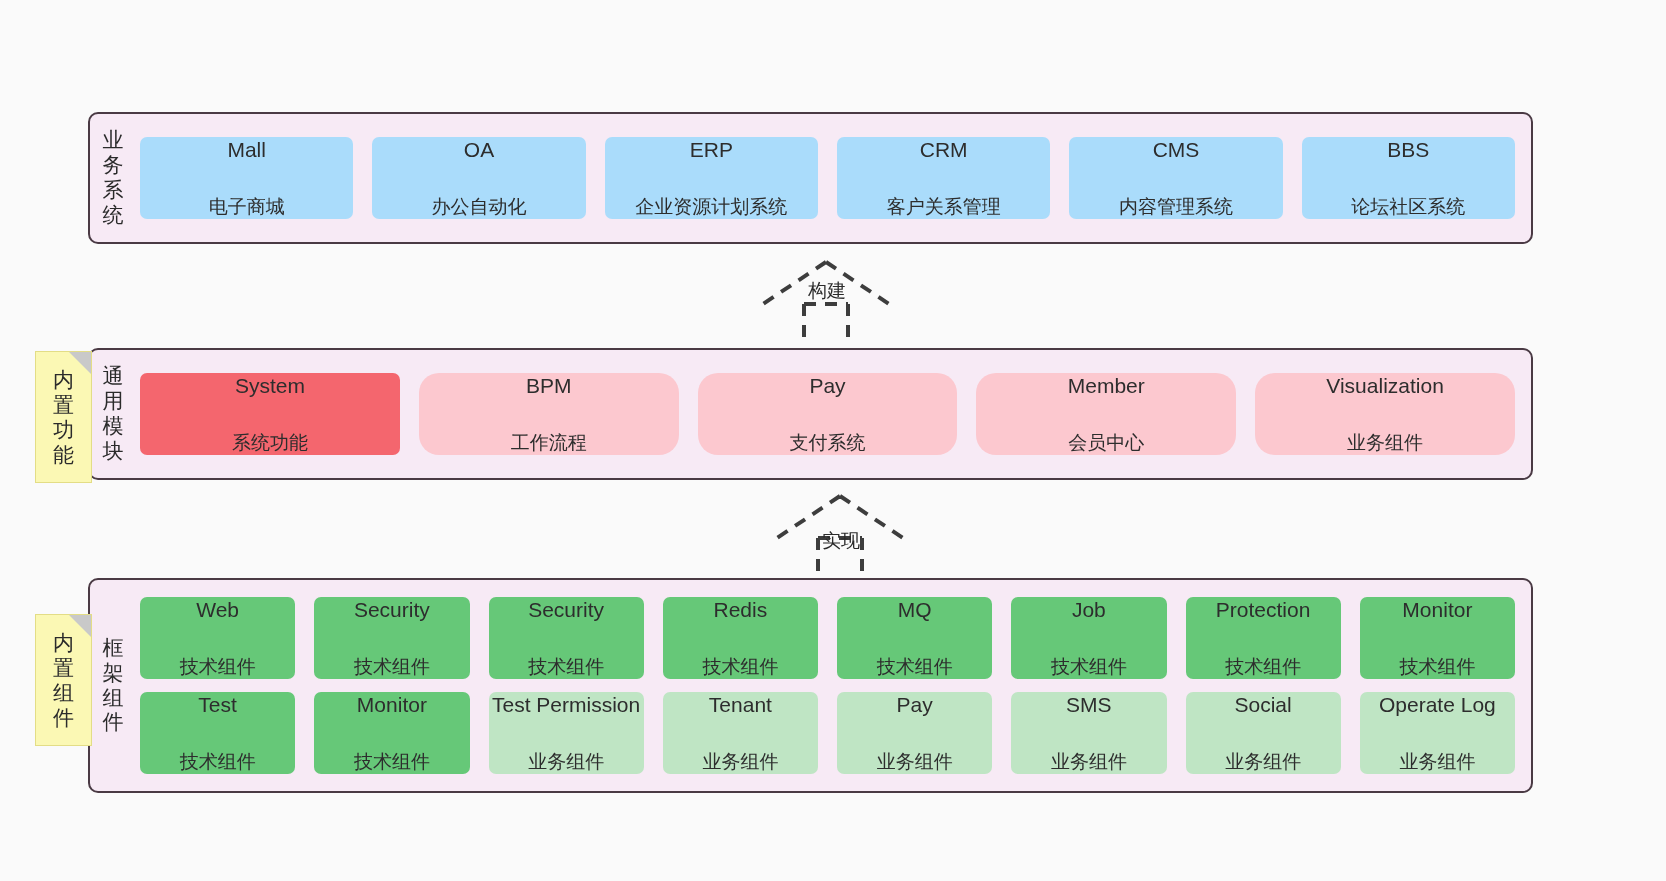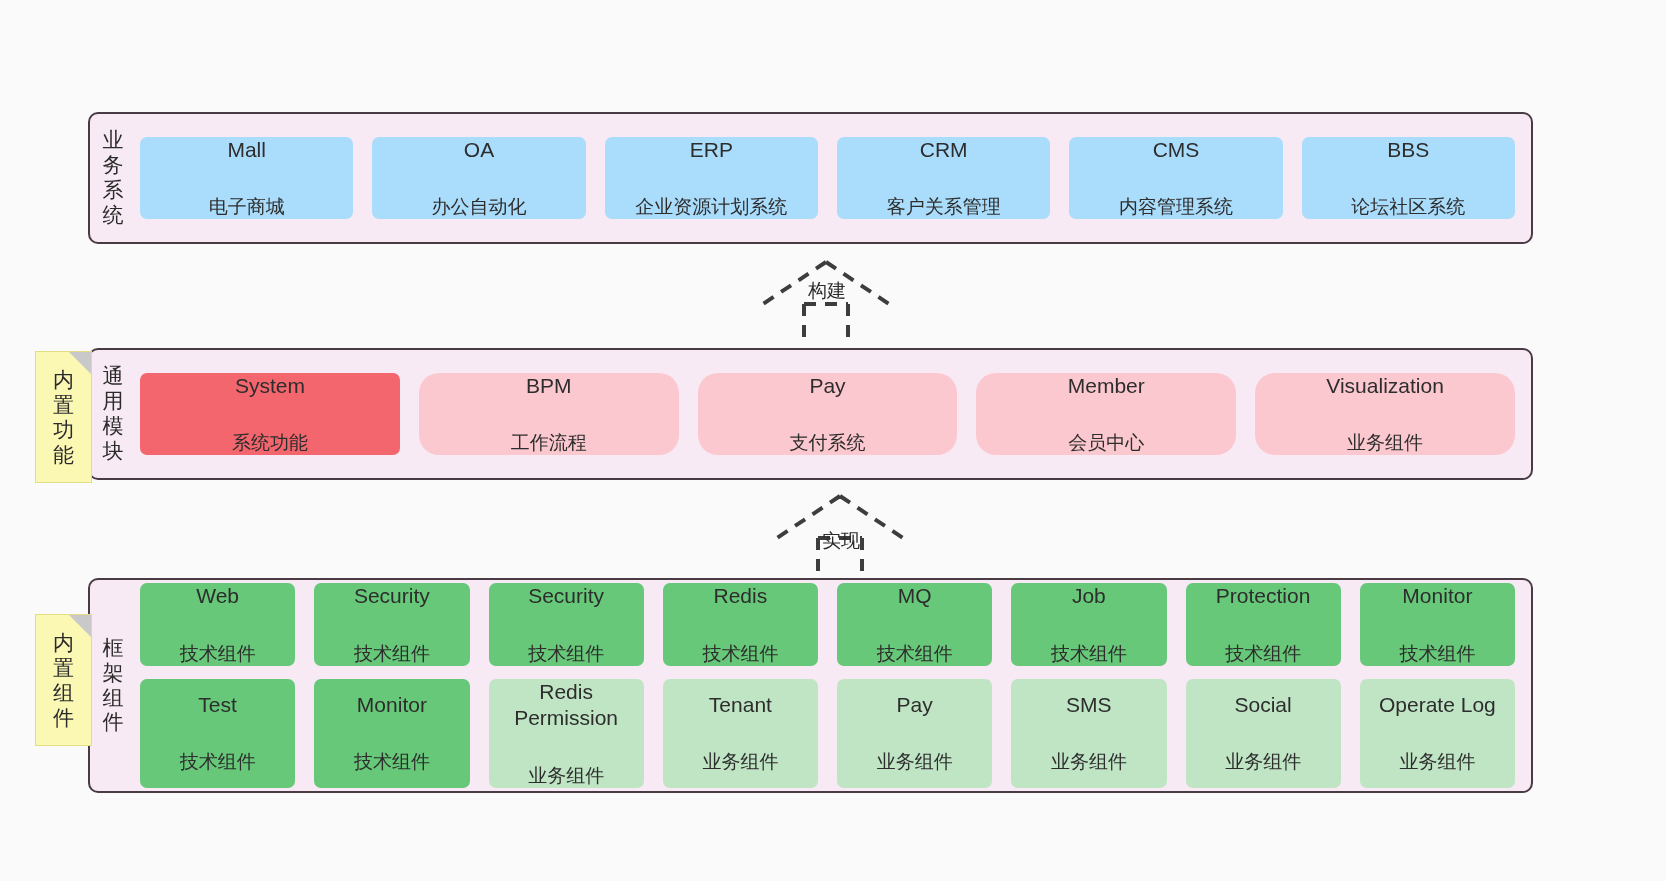--- a/index.html
+++ b/index.html
@@ -258,21 +258,21 @@
         <div class="card-row">
           <div class="card c-green">
             <div class="t1">Test</div>
             <div class="t2">技术组件</div>
           </div>
           <div class="card c-green">
             <div class="t1">Monitor</div>
             <div class="t2">技术组件</div>
           </div>
           <div class="card c-lightgreen">
-            <div class="t1">Redis Permission</div>
+            <div class="t1">Test Permission</div>
             <div class="t2">业务组件</div>
           </div>
           <div class="card c-lightgreen">
             <div class="t1">Tenant</div>
             <div class="t2">业务组件</div>
           </div>
           <div class="card c-lightgreen">
             <div class="t1">Pay</div>
             <div class="t2">业务组件</div>
           </div>

